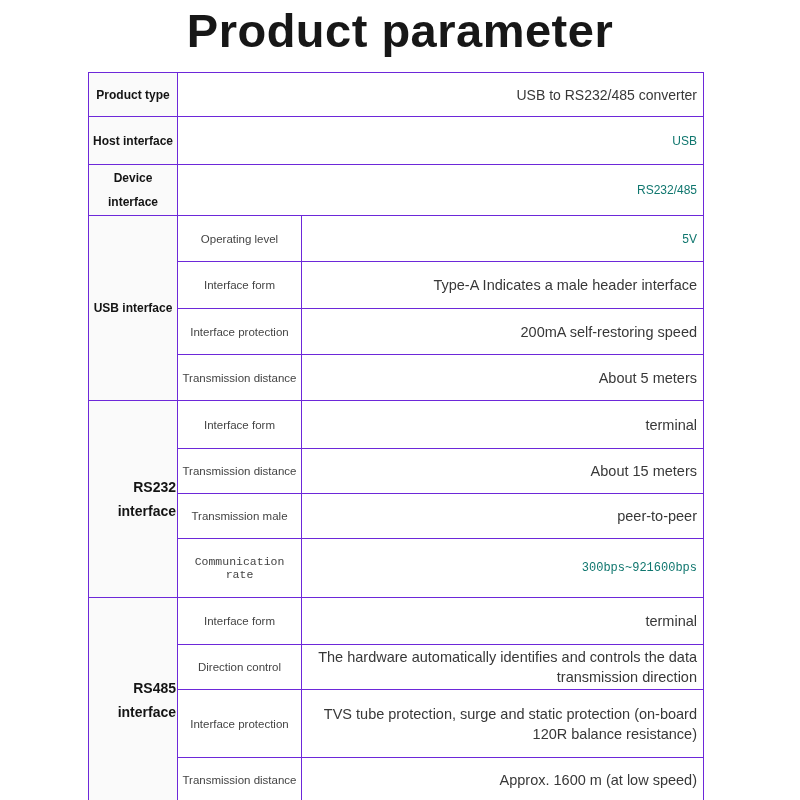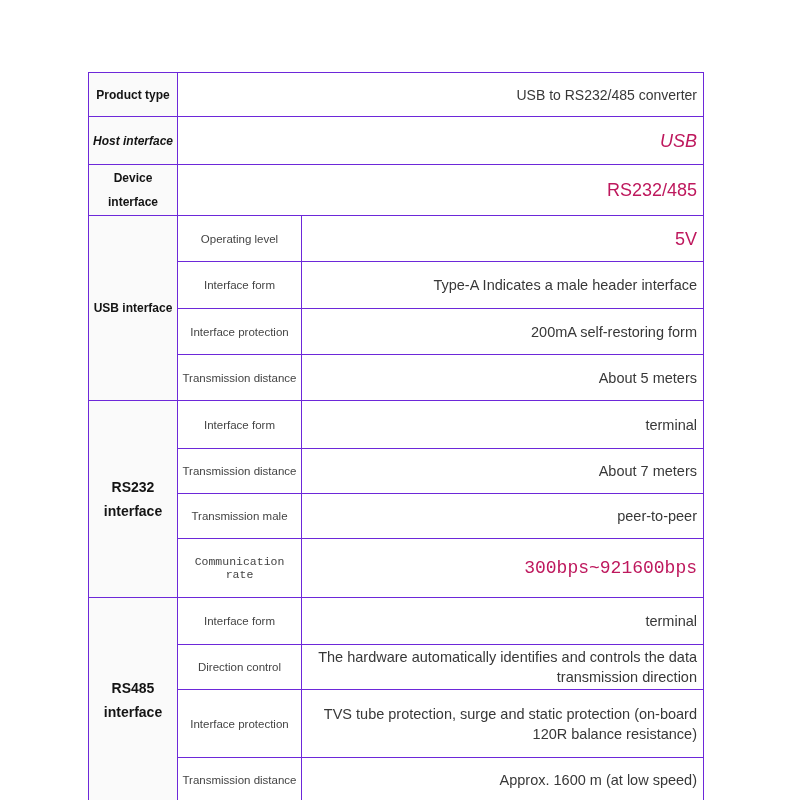--- a/index.html
+++ b/index.html
@@ -47,20 +47,21 @@
   .gcell {
     background: #fafafa;
     text-align: center;
     font-weight: 700;
     font-size: 12px;
     color: #141414;
     line-height: 24px;
   }
   .gcell.big {
     font-size: 14px;
+    text-align: right;
   }
   
   .scell {
     background: #ffffff;
     text-align: center;
     font-size: 11.5px;
     color: #444444;
     padding: 16px 4px;
   }
   
@@ -70,84 +71,85 @@
     color: #383838;
     padding-left: 9px;
     padding-right: 6px;
     line-height: 20px;
     text-align: right;
   }
   .vcell.merged {
     padding-left: 15px;
   }
   .vcell.gray {
-    color: #be185d;
-    font-size: 18px;
+    color: #0f766e;
+    font-size: 12px;
     margin-top: 47px;
   }
   .vcell.row1 {
     font-size: 14px;
   }
   .vcell.indent {
     padding-left: 16px;
   }
 </style>
 </head>
 <body>
 
 <div class="page">
 
+  <div class="page-title">Product parameter</div>
 
   <table class="spec-table">
     <colgroup>
       <col style="width:89px">
       <col style="width:124px">
       <col style="width:402px">
     </colgroup>
 
     <tbody>
         <tr style="height:44px;">
       <td class="gcell">Product type</td>
       <td class="vcell merged row1" colspan="2">USB to RS232/485 converter</td>
     </tr>
-    <tr style="height:48px;font-style:italic;">
+    <tr style="height:48px;">
       <td class="gcell">Host interface</td>
       <td class="vcell merged gray" colspan="2">USB</td>
     </tr>
     <tr style="height:46px;padding-left:8px;">
       <td class="gcell">Device interface</td>
       <td class="vcell merged gray" colspan="2">RS232/485</td>
     </tr>
 
     <tr style="height:46px;">
       <td class="gcell" rowspan="4">USB interface</td>
       <td class="scell">Operating level</td>
       <td class="vcell gray">5V</td>
     </tr>
     <tr style="height:47px;">
       <td class="scell">Interface form</td>
       <td class="vcell">Type-A Indicates a male header interface</td>
     </tr>
     <tr style="height:46px;">
       <td class="scell">Interface protection</td>
-      <td class="vcell">200mA self-restoring form</td>
+      <td class="vcell">200mA self-restoring speed</td>
     </tr>
     <tr style="height:46px;">
       <td class="scell">Transmission distance</td>
       <td class="vcell indent">About 5 meters</td>
     </tr>
 
     <tr style="height:48px;">
       <td class="gcell big" rowspan="4">RS232 interface</td>
       <td class="scell">Interface form</td>
       <td class="vcell">terminal</td>
     </tr>
     <tr style="height:45px;">
       <td class="scell">Transmission distance</td>
-      <td class="vcell indent">About 7 meters</td>
+      <td class="vcell indent">About 15 meters</td>
     </tr>
     <tr style="height:45px;">
       <td class="scell">Transmission male</td>
       <td class="vcell indent">peer-to-peer</td>
     </tr>
     <tr style="height:45px;font-family:Liberation Mono, monospace;">
       <td class="scell">Communication rate</td>
       <td class="vcell gray">300bps~921600bps</td>
     </tr>
 

